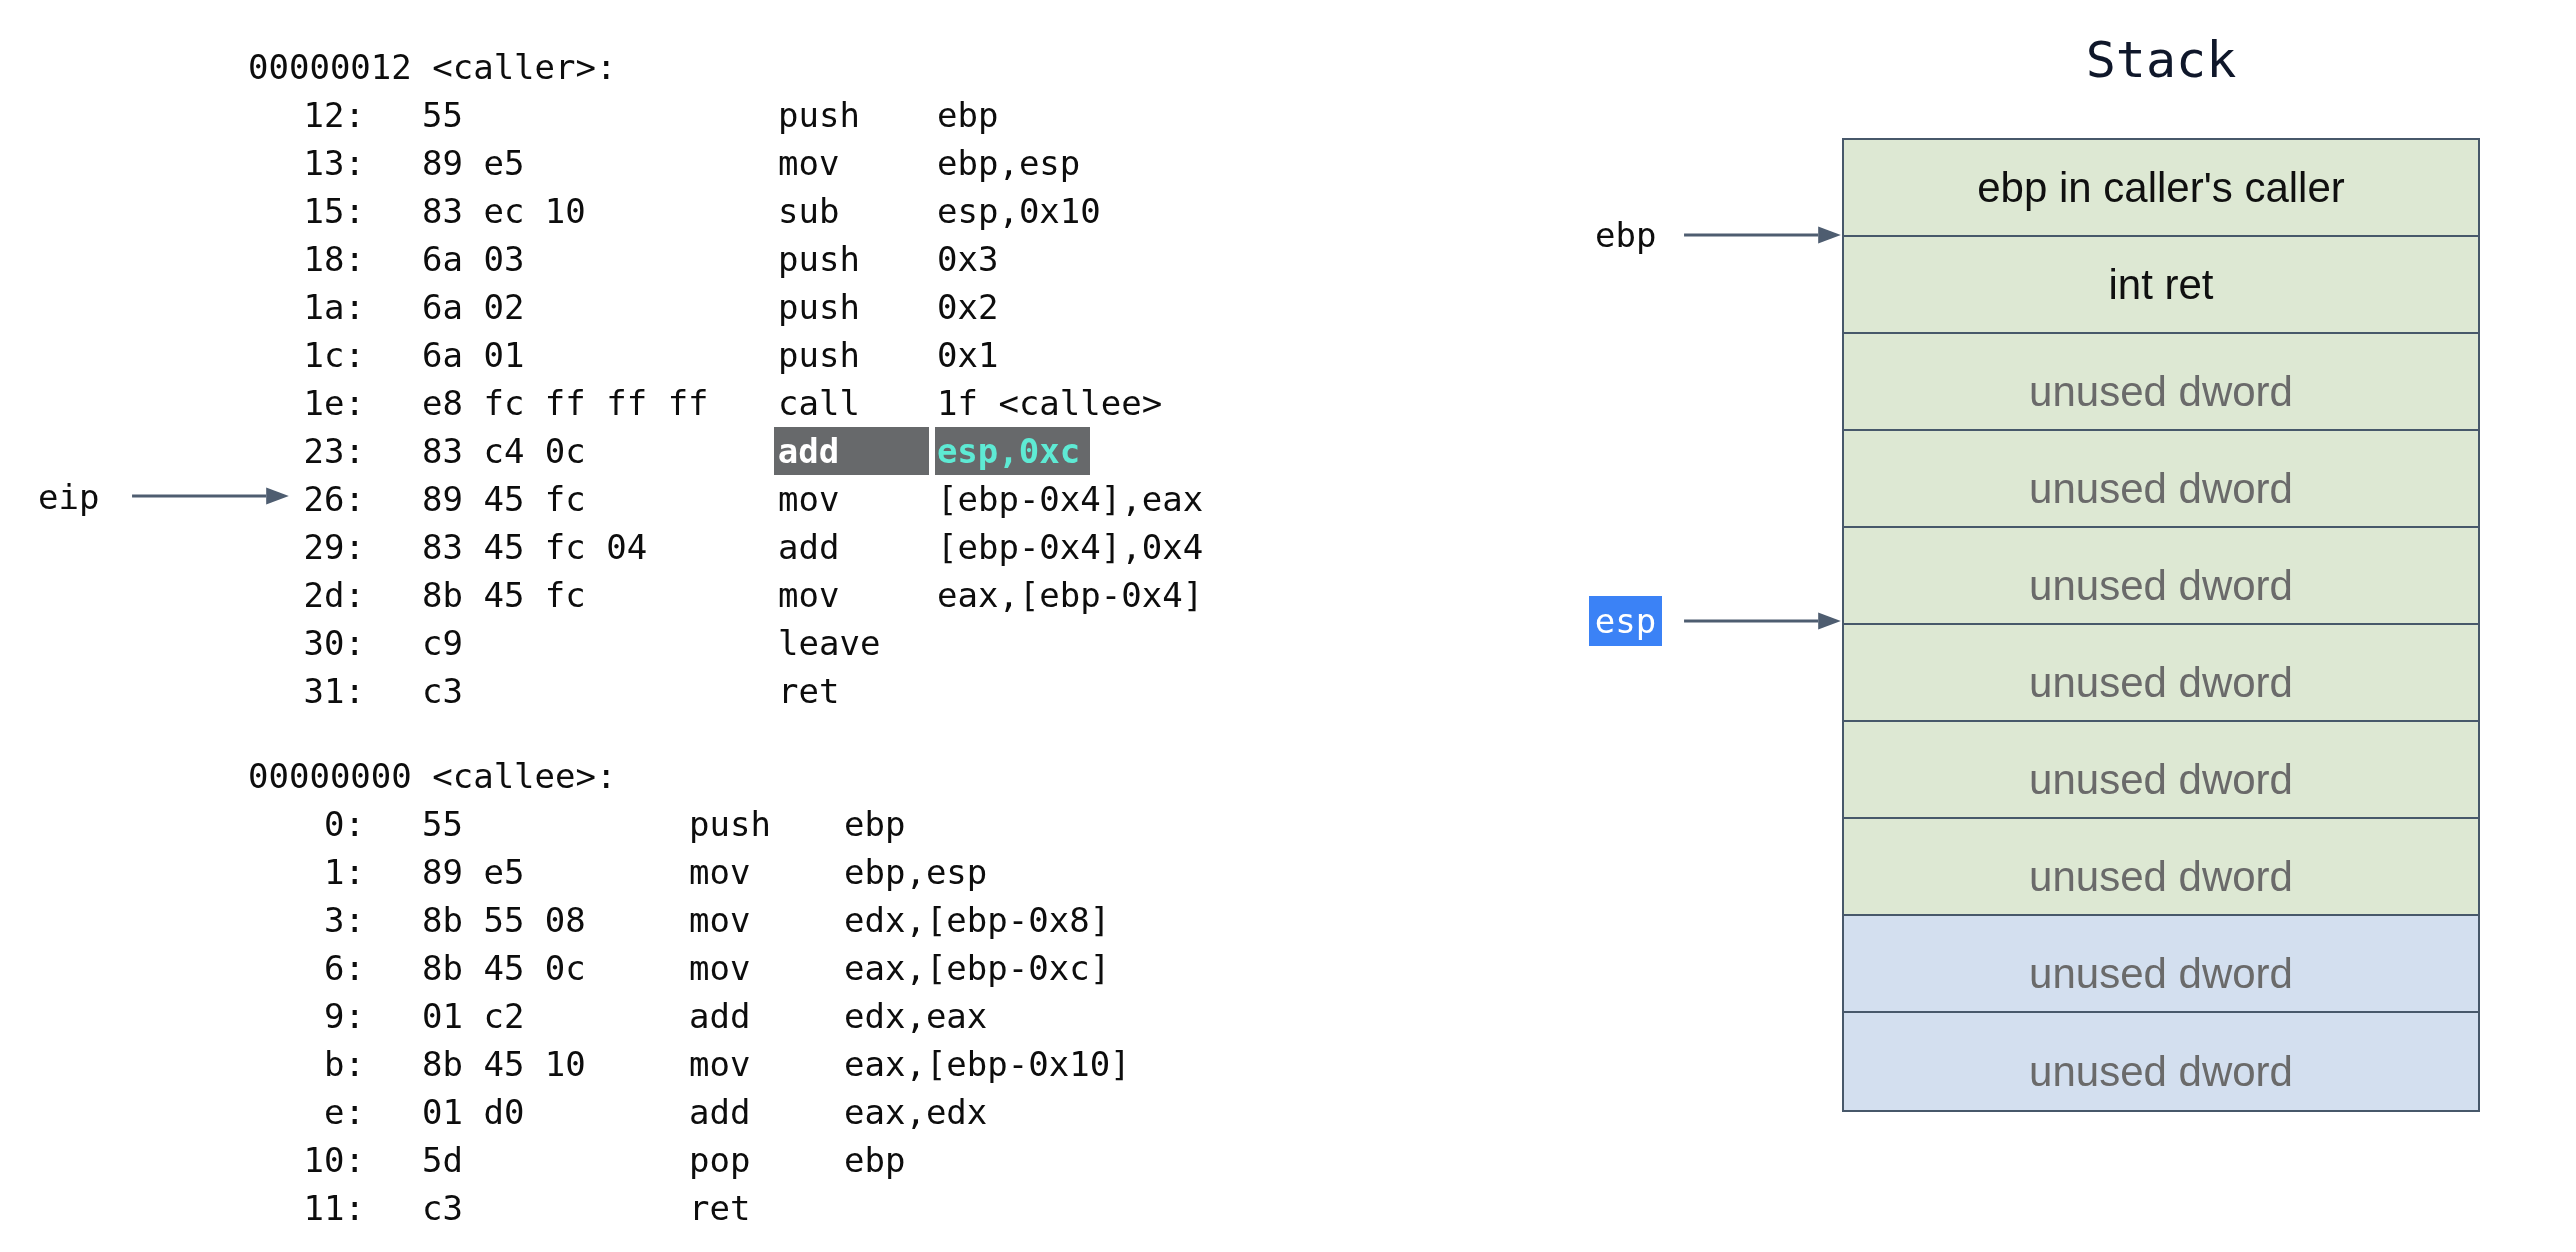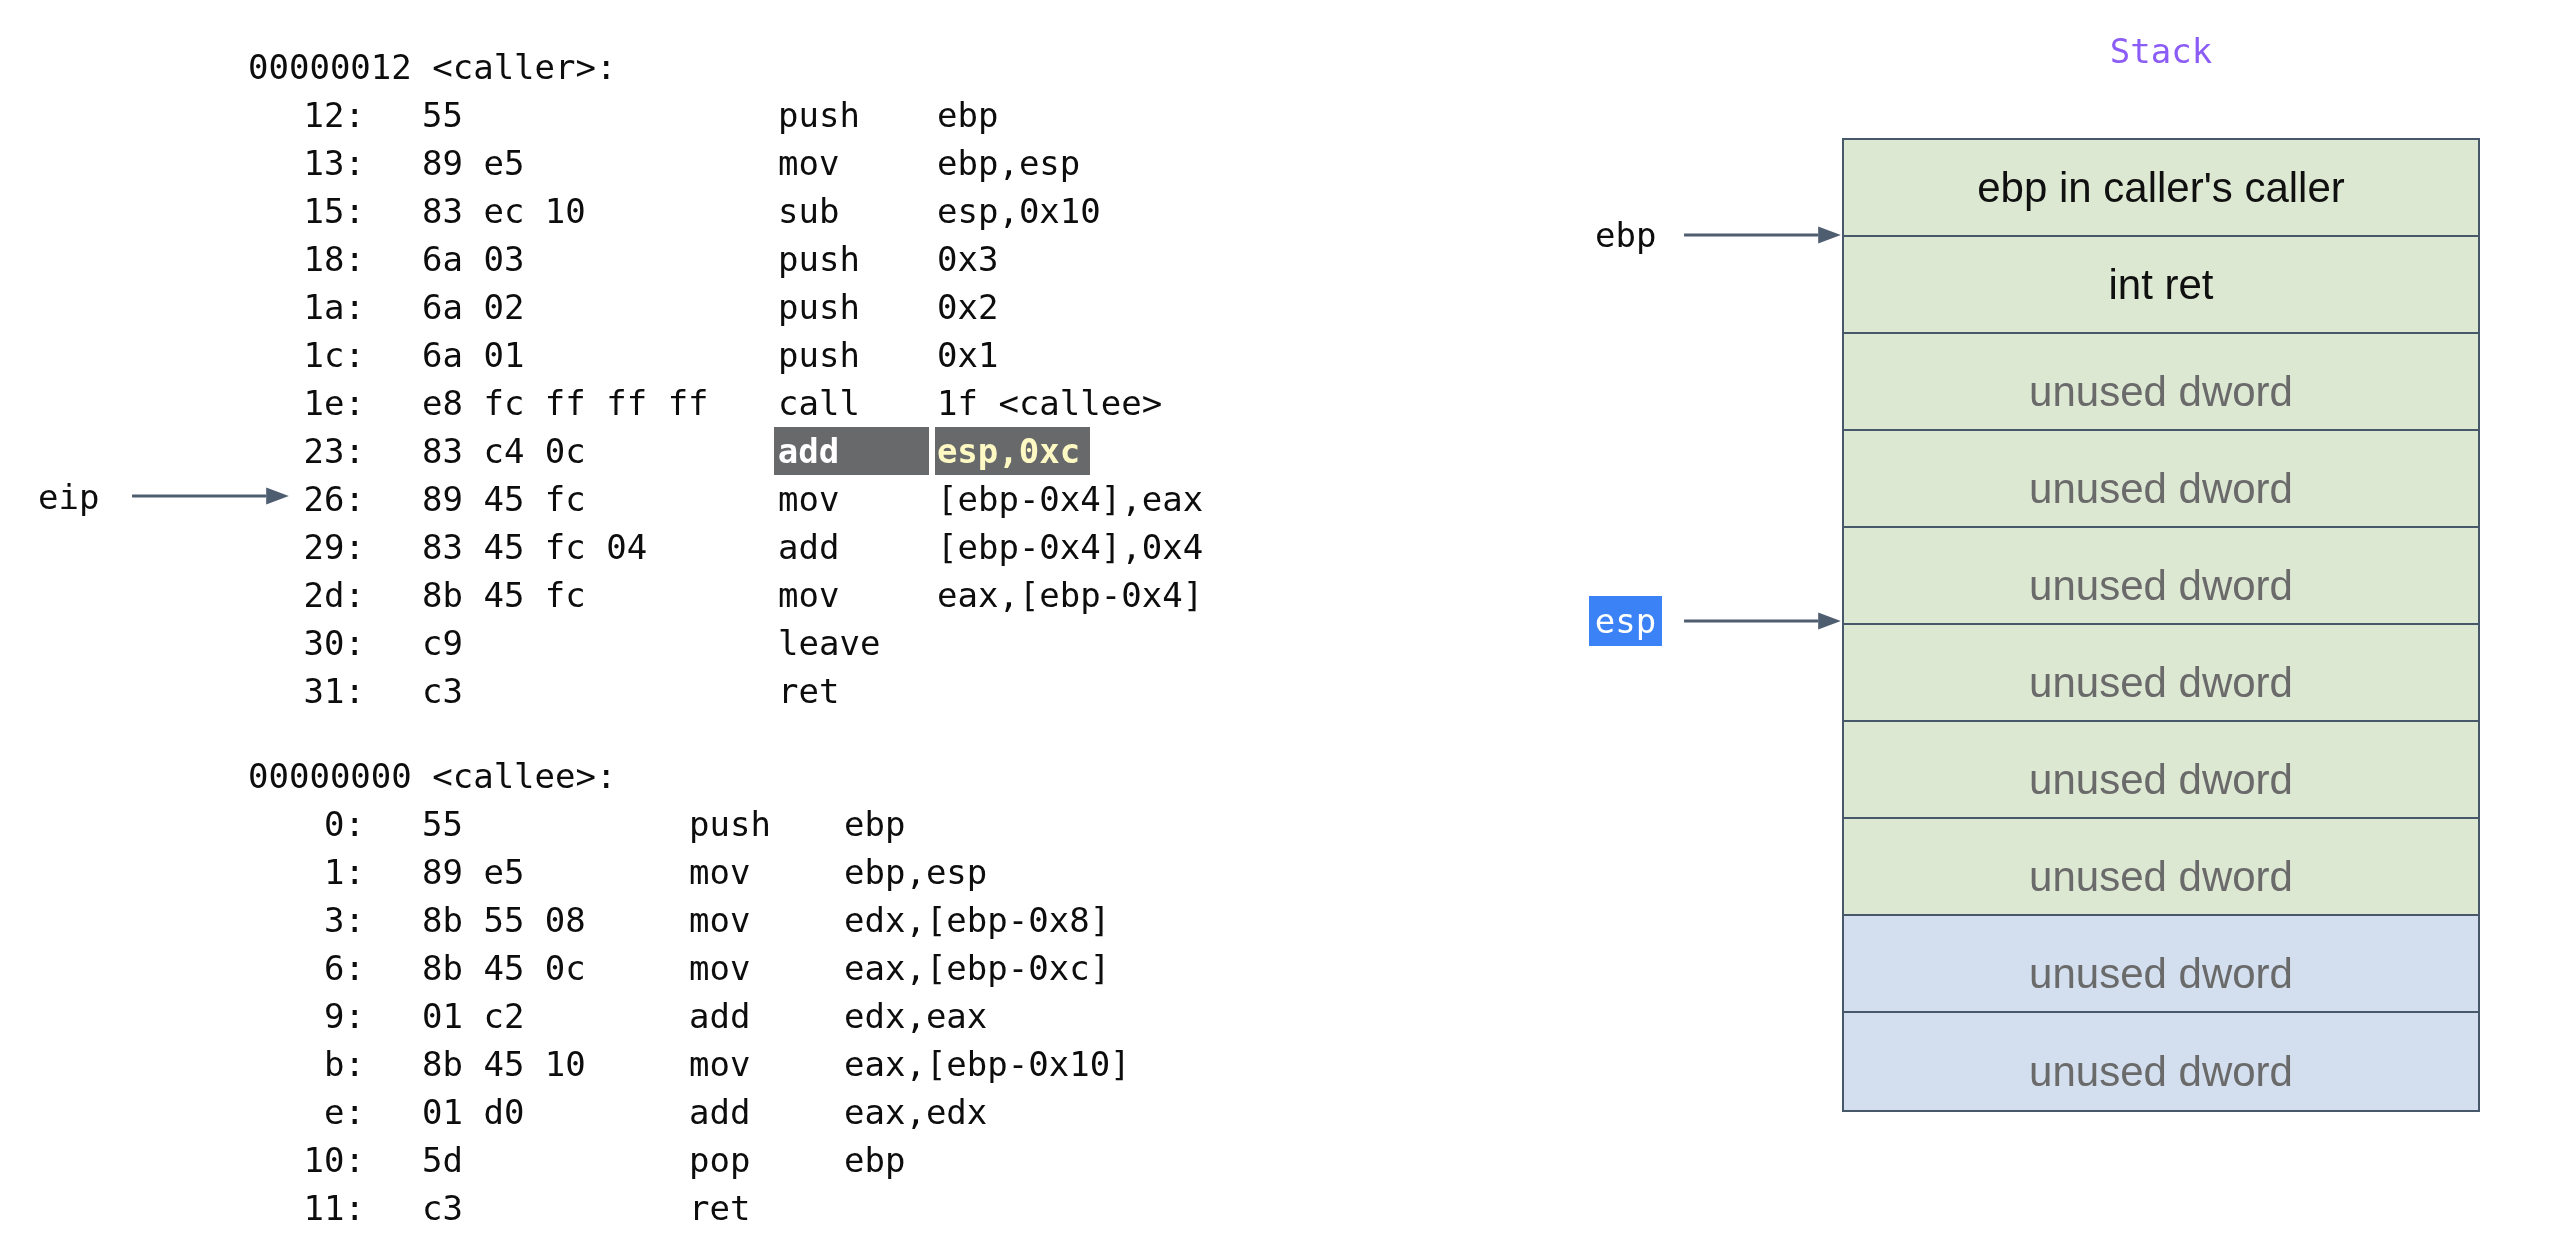--- a/index.html
+++ b/index.html
@@ -12,30 +12,30 @@
   .asm-block.callee{top:752px;}
   .asm-line{position:relative;height:48px;}
   .asm-line .addr {position:absolute;left:12px;width:105px;text-align:right;}
   .asm-line .bytes{position:absolute;left:174px;}
   .caller .asm-line .mn{position:absolute;left:530px;}
   .caller .asm-line .op{position:absolute;left:689px;}
   .callee .asm-line .mn{position:absolute;left:441px;}
   .callee .asm-line .op{position:absolute;left:596px;}
   
   .caller .asm-line.hl .mn{left:526px;width:151px;padding-left:3.8px;background:#67696b;color:#ffffff;font-weight:bold;}
-  .caller .asm-line.hl .op{left:687px;width:153px;padding-left:1.9px;background:#67696b;color:#fef9c3;font-weight:bold;}
+  .caller .asm-line.hl .op{left:687px;width:153px;padding-left:1.9px;background:#67696b;color:#5eead4;font-weight:bold;}
 
   
   .ptr-label{position:absolute;font-size:34px;line-height:50px;height:50px;color:#0d0d0d;}
   .ptr-label.hl{background:#3b82f6;color:#ffffff;font-weight:normal;padding:0 5.7px;}
   .ptr-arrow{position:absolute;}
 
   
   .stack-title{position:absolute;left:1842px;top:30.5px;width:638px;text-align:center;
-               font-size:34px;color:#8b5cf6;}
+               font-size:50px;color:#0f172a;}
   .stack-box{position:absolute;left:1842px;top:138px;width:638px;
              border:2.9px solid #47586a;box-sizing:border-box;}
   .stack-row{height:97px;box-sizing:border-box;border-bottom:2.9px solid #47586a;
              display:flex;align-items:center;justify-content:center;
              font-family:Liberation Sans, sans-serif;font-size:42px;}
   .stack-row:last-child{border-bottom:none;}
   .stack-row.green{background:#dde8d3;}
   .stack-row.blue{background:#d3dfef;}
   .stack-row .lbl.normal{color:#101010;}
   .stack-row .lbl.muted{color:#6a6a6a;margin-top:20px;}

